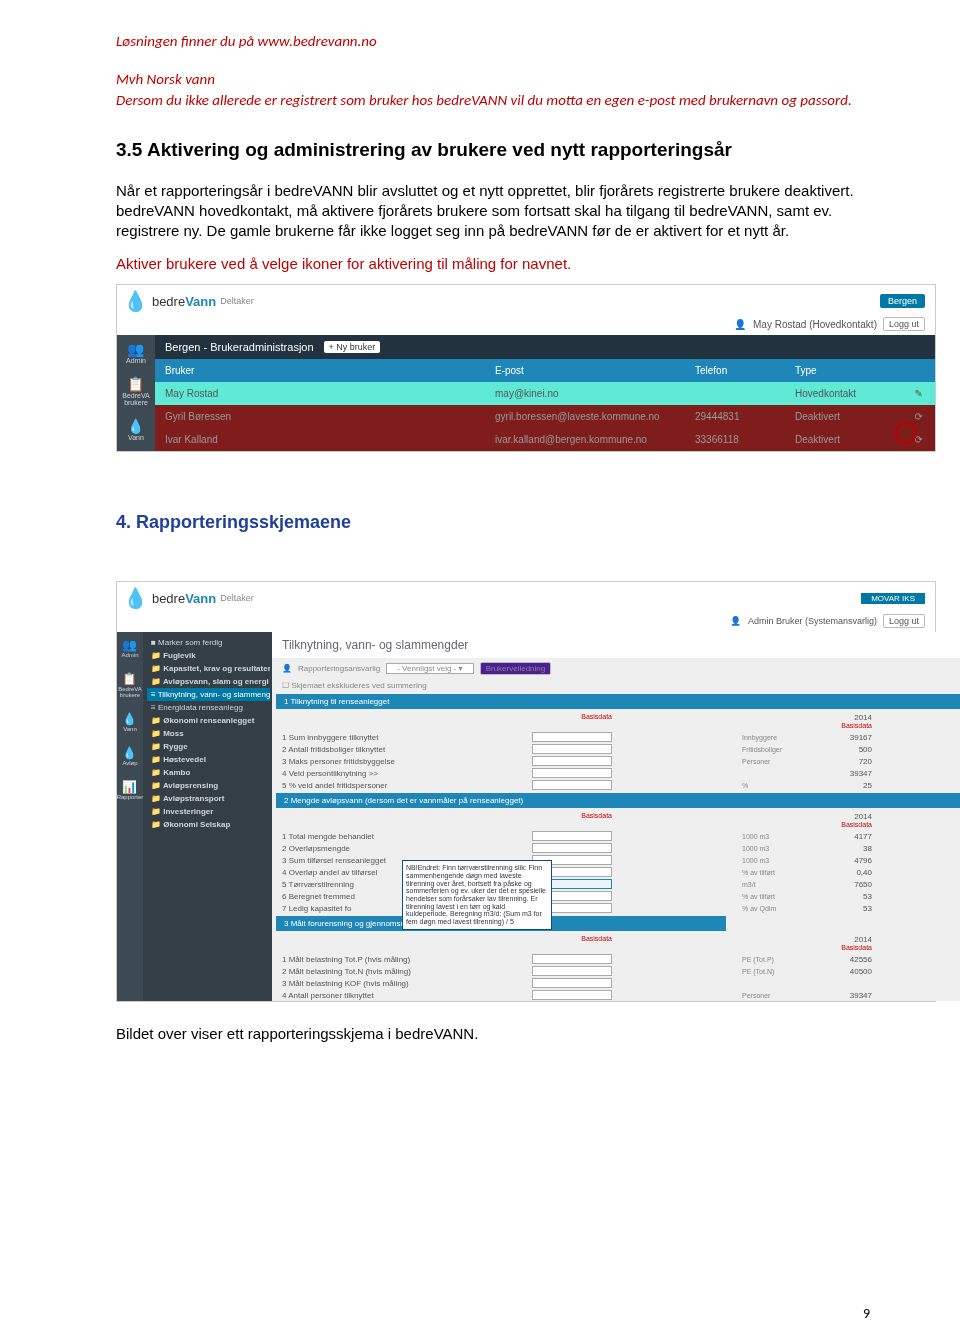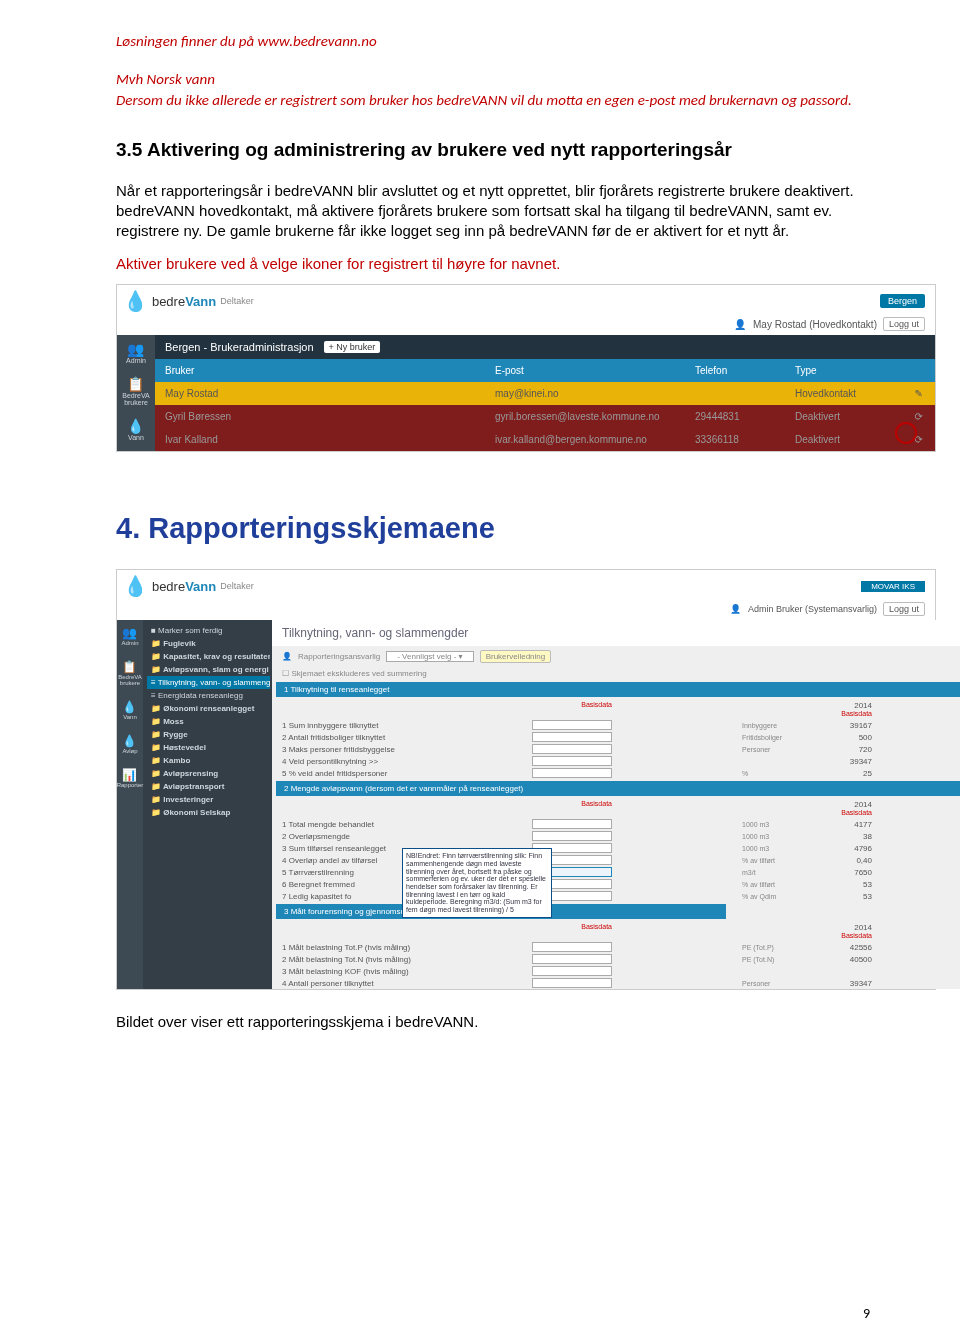--- a/index.html
+++ b/index.html
@@ -37,23 +37,23 @@
   }
   .body-text p { margin: 0 0 4px 0; }
   .action-red {
     color: #c00000;
     font-family: Arial, sans-serif;
     margin-top: 14px;
   }
   h1.chapter {
     font-family: Arial, sans-serif;
     font-weight: bold;
-    font-size: 29px;
+    font-size: 18px;
     color: #1f3f9b;
-    margin: 60px 0 24px 0;
+    margin: 60px 0 48px 0;
   }
   
   .shot1 {
     width: 820px;
     font-family: Arial, sans-serif;
     font-size: 10px;
     color: #555;
     background: #efefef;
     border: 1px solid #ccc;
     position: relative;
@@ -103,21 +103,21 @@
     background: #1f87b8;
     color: #fff;
     display: flex;
     font-size: 10px;
     padding: 6px 10px;
   }
   .col-bruker { flex: 0 0 330px; }
   .col-epost { flex: 0 0 200px; }
   .col-tlf { flex: 0 0 100px; }
   .col-type { flex: 1; }
-  .row1 { display: flex; padding: 6px 10px; background: #eab308; font-size: 10px; position: relative; }
+  .row1 { display: flex; padding: 6px 10px; background: #5eead4; font-size: 10px; position: relative; }
   .row1.alt { background: #7f1d1d; color: #999; }
   .row-icons { position: absolute; right: 12px; display: flex; gap: 18px; }
   .circle-mark {
     position: absolute;
     right: 18px; top: 40px;
     width: 22px; height: 22px;
     border: 2px solid #b00;
     border-radius: 50%;
   }
   
@@ -176,21 +176,21 @@
     color: #667;
     font-size: 12px;
   }
   .subselect {
     padding: 4px 10px;
     font-size: 8px;
     color: #888;
     display: flex; align-items: center; gap: 6px;
   }
   .subselect .sel2 { border: 1px solid #aaa; padding: 0 10px; background: #fff; font-size: 8px;}
-  .brukerv { float: right; background: #fef9c3; border: 1px solid #bbb; padding: 1px 5px; font-size: 8px; border-radius: 2px; margin-right: 8px;}
+  .brukerv { float: right; background: #4c1d95; border: 1px solid #bbb; padding: 1px 5px; font-size: 8px; border-radius: 2px; margin-right: 8px;}
   .chk { font-size: 8px; color: #888; padding: 2px 10px;}
   .secbar { background: #1f87b8; color: #fff; padding: 3px 8px; font-size: 8px; margin: 2px 4px; }
   .datahead {
     display: flex;
     justify-content: flex-end;
     gap: 50px;
     padding: 2px 30px 2px 0;
     font-size: 8px;
   }
   .datahead .y { text-align: right; width: 70px;}
@@ -239,21 +239,21 @@
   <div class="intro-red">
     <p>Løsningen finner du på www.bedrevann.no</p>
     <p style="margin-top:18px">Mvh Norsk vann</p>
     <p>Dersom du ikke allerede er registrert som bruker hos bedreVANN vil du motta en egen e-post med brukernavn og passord.</p>
   </div>
 
   <h2 class="sec">3.5   Aktivering og administrering av brukere ved nytt rapporteringsår</h2>
   <div class="body-text">
     <p>Når et rapporteringsår i bedreVANN blir avsluttet og et nytt opprettet, blir fjorårets registrerte brukere deaktivert. bedreVANN hovedkontakt, må aktivere fjorårets brukere som fortsatt skal ha tilgang til bedreVANN, samt ev. registrere ny. De gamle brukerne får ikke logget seg inn på bedreVANN før de er aktivert for et nytt år.</p>
   </div>
-  <div class="action-red">Aktiver brukere ved å velge ikoner for registrert til høyre for navnet.</div>
+  <div class="action-red">Aktiver brukere ved å velge ikoner for aktivering til måling for navnet.</div>
 
   <div class="shot1">
     <div class="top">
       <div class="logo1">
         <span class="drop">💧</span>
         <span class="logo-txt"><span>bedre</span><b>Vann</b></span>
         <span class="badge-del">Deltaker</span>
       </div>
       <div class="top-right1">
         <span class="bergen-tag">Bergen</span>

